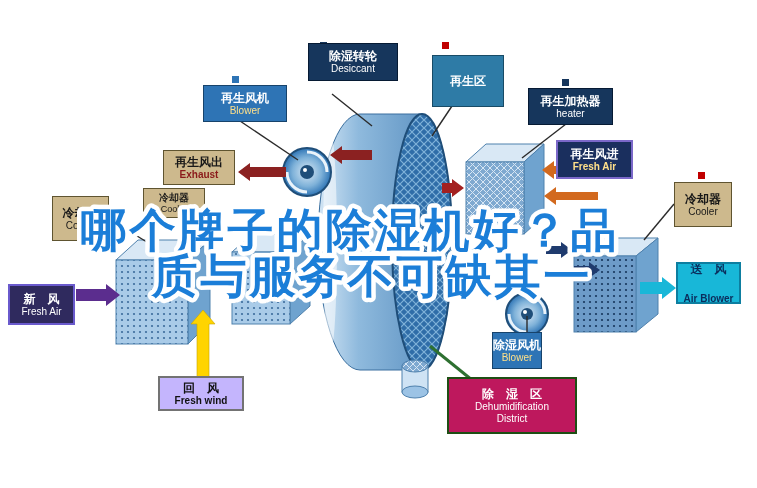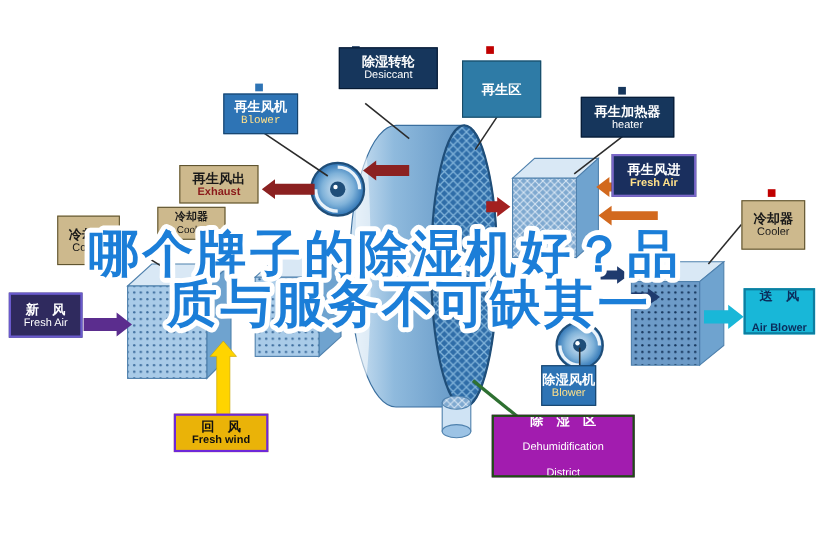--- a/index.html
+++ b/index.html
@@ -7,26 +7,26 @@
          font-family:"Liberation Sans","DejaVu Sans",sans-serif;}
   .layer{position:absolute;left:0;top:0;}
   .diagram{z-index:1;}
   .lbl{position:absolute;box-sizing:border-box;display:flex;flex-direction:column;
        align-items:center;justify-content:center;text-align:center;line-height:1.18;z-index:3;overflow:hidden;}
   .lbl .zh{font-weight:bold;font-size:12px;white-space:nowrap;}
   .lbl .en{font-size:10px;}
   .navy{background:#16365c;color:#fff;border:1px solid #061a33;}
   .navy2{background:#1a2f5e;color:#fff;border:2px solid #7b68c9;}
   .blue{background:#2e74b5;color:#fff;border:1px solid #17436b;}
-  .teal{background:#2e7ba6;color:#fff;border:1px solid #184b66;}
+  .teal{background:#2e7ba6;color:#fff;border:1px solid #184b66;margin-left:12px;}
   .tan{background:#cdb98d;color:#181818;border:1px solid #5f5430;}
   .purple{background:#2f2a5e;color:#fff;border:2px solid #6a5acd;}
-  .yellow{background:#eab308;color:#111;border:2px solid #6d28d9;}
+  .yellow{background:#c4b5fd;color:#111;border:2px solid #737373;}
   .cyan{background:#18b7d8;color:#0b2d5c;border:2px solid #0d7ea0;gap:17px;}
-  .green{background:#a21caf;color:#fff;border:2px solid #1e4e14;gap:12px;}
+  .green{background:#be185d;color:#fff;border:2px solid #1e4e14;}
   .en-red{color:#8b1a1a;font-weight:bold;}
   .en-yel{color:#ffe08a;}
   .bold{font-weight:bold;}
   .break{word-break:break-all;}
   .title-layer{z-index:6;pointer-events:none;}
   .title-text{font-family:"Liberation Sans","DejaVu Sans",sans-serif;font-weight:bold;
       font-size:46px;letter-spacing:3px;fill:#1b7ed8;stroke:#ffffff;stroke-width:9px;
       paint-order:stroke;stroke-linejoin:round;}
 </style>
 </head>
@@ -147,21 +147,21 @@
 
   <div class="lbl navy" style="left:284px;top:43px;width:90px;height:38px;margin-left:24px;">
     <span class="zh">除湿转轮</span>
     <span class="en">Desiccant</span>
   </div>
 
   <div class="lbl teal" style="left:420px;top:55px;width:72px;height:52px;">
     <span class="zh">再生区</span>
   </div>
 
-  <div class="lbl blue" style="left:203px;top:85px;width:68px;height:37px;font-family:Liberation Mono, monospace;">
+  <div class="lbl blue" style="left:203px;top:85px;width:84px;height:37px;">
     <span class="zh">再生风机</span>
     <span class="en en-yel">Blower</span>
   </div>
 
   <div class="lbl navy" style="left:528px;top:88px;width:85px;height:37px;">
     <span class="zh">再生加热器</span>
     <span class="en">heater</span>
   </div>
 
   <div class="lbl tan" style="left:163px;top:150px;width:72px;height:35px;">
@@ -182,21 +182,21 @@
   <div class="lbl tan" style="left:143px;top:188px;width:62px;height:30px;font-size:9px;">
     <span class="zh" style="font-size:10px;">冷却器</span>
     <span class="en" style="font-size:9px;">Cooler</span>
   </div>
 
   <div class="lbl tan" style="left:674px;top:182px;width:58px;height:45px;">
     <span class="zh">冷却器</span>
     <span class="en">Cooler</span>
   </div>
 
-  <div class="lbl purple" style="left:8px;top:266px;width:67px;height:41px;">
+  <div class="lbl purple" style="left:8px;top:284px;width:67px;height:41px;">
     <span class="zh">新　风</span>
     <span class="en">Fresh Air</span>
   </div>
 
   <div class="lbl yellow" style="left:158px;top:376px;width:86px;height:35px;">
     <span class="zh">回　风</span>
     <span class="en bold">Fresh wind</span>
   </div>
 
   <div class="lbl cyan" style="left:676px;top:262px;width:65px;height:42px;">

